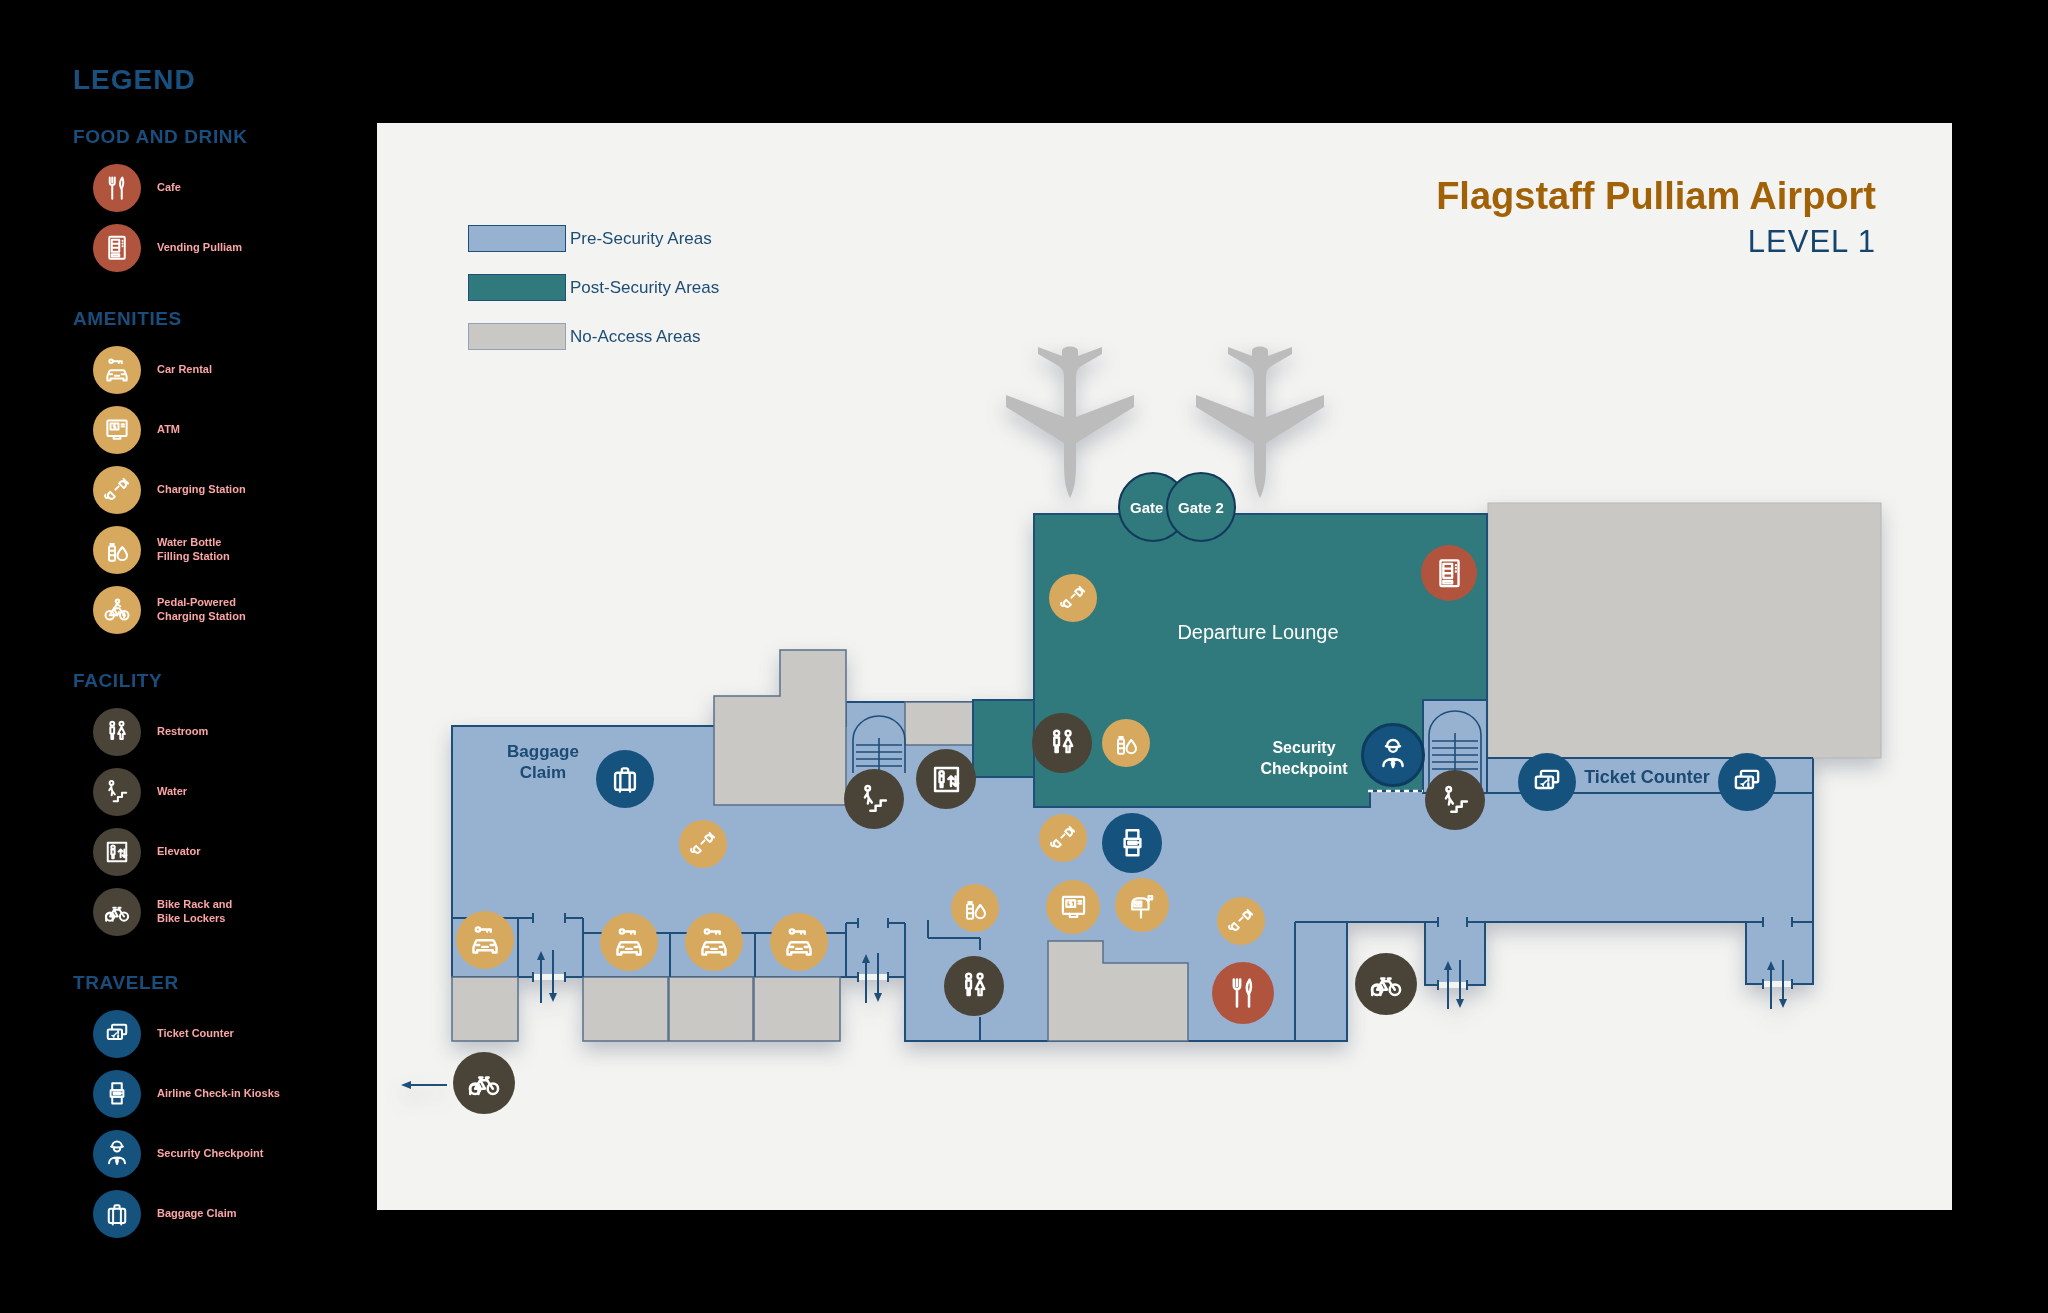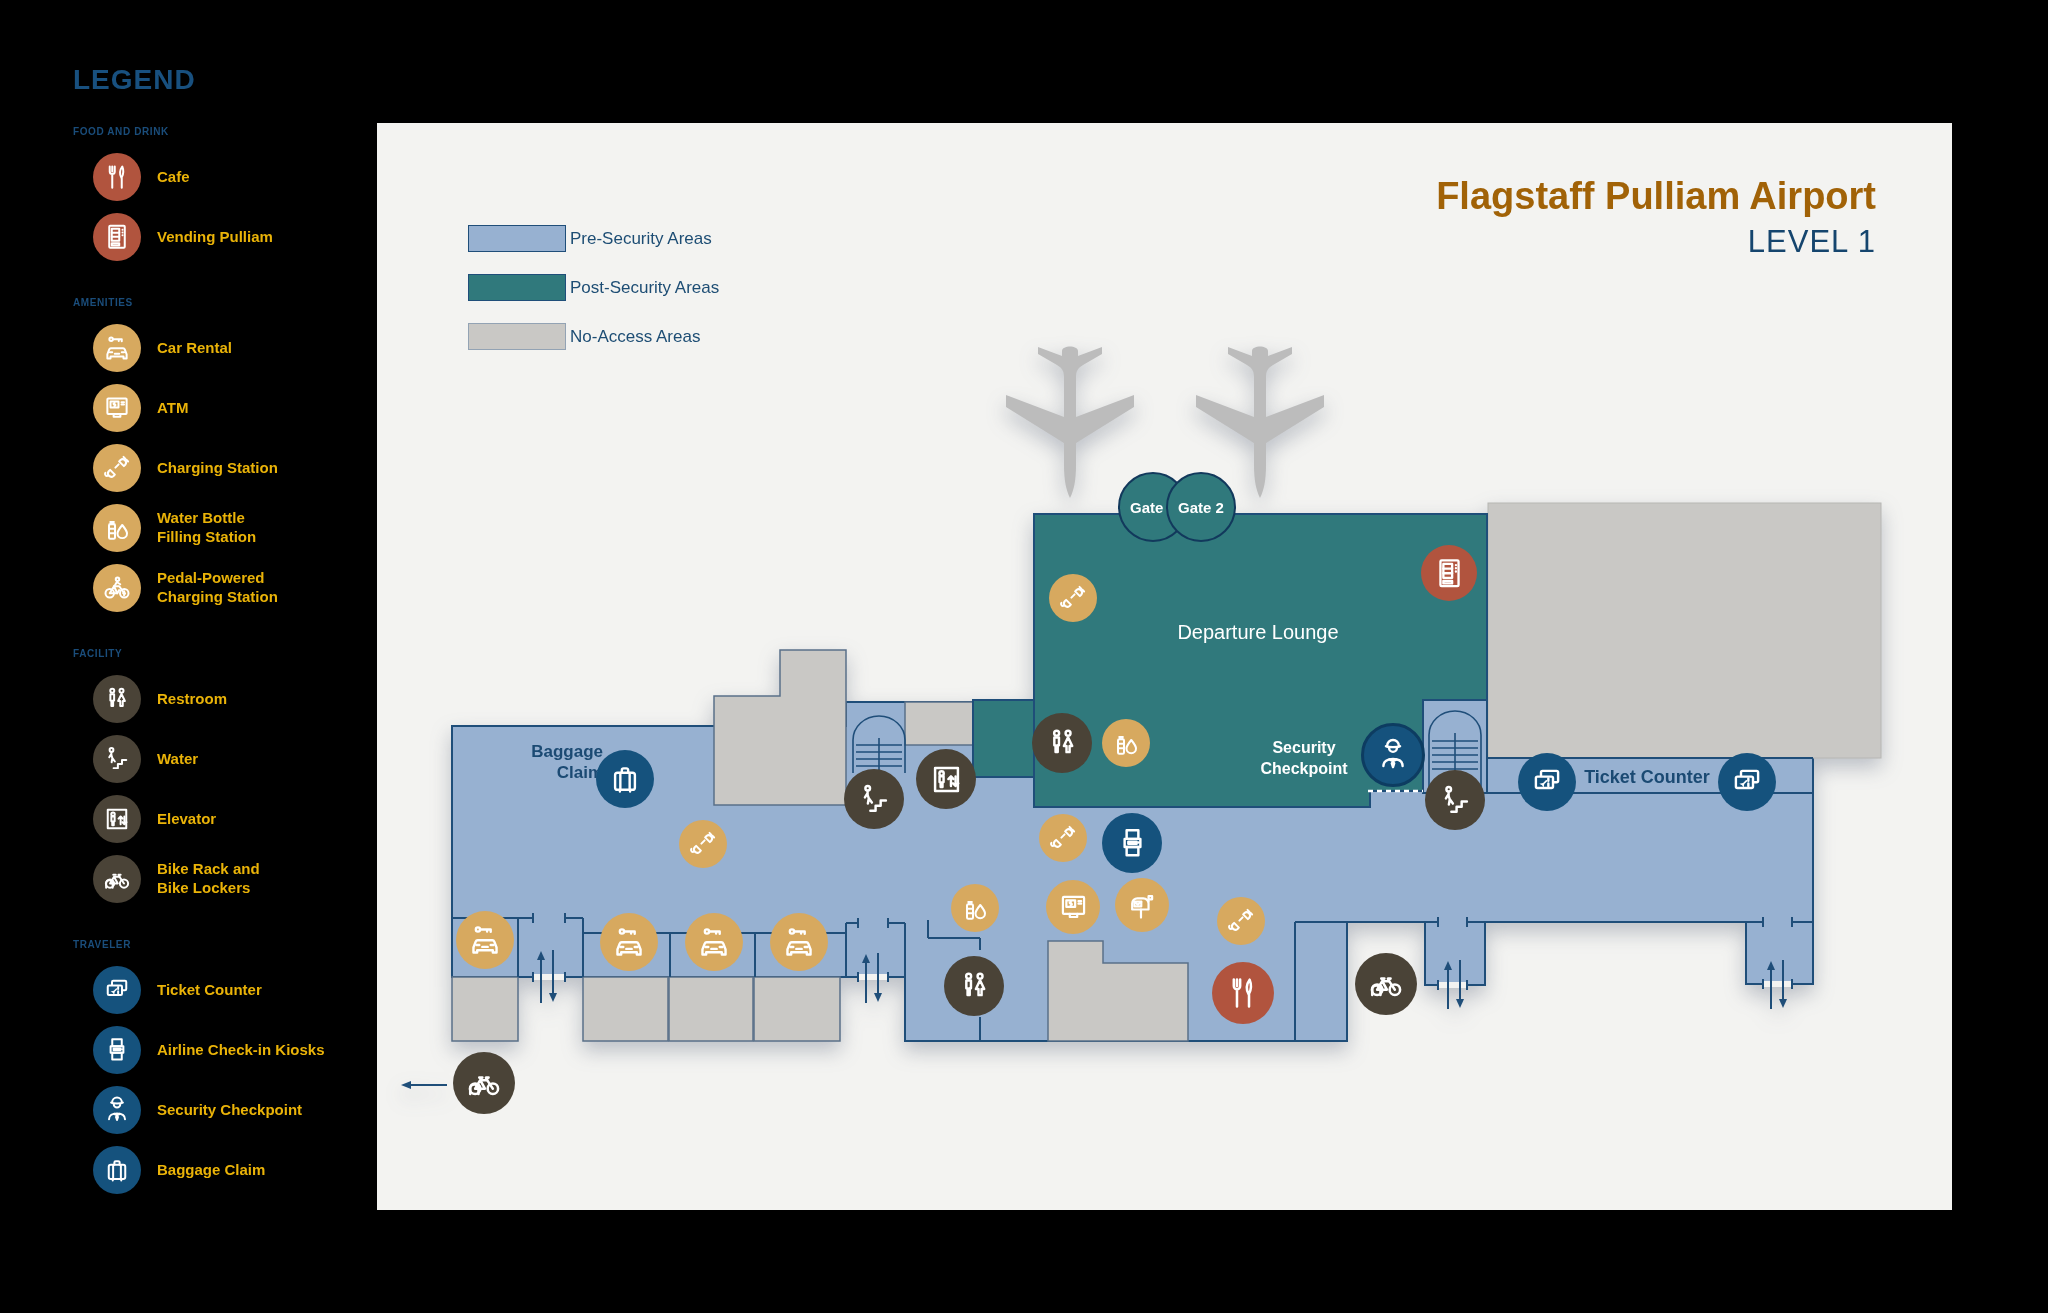--- a/index.html
+++ b/index.html
@@ -7,36 +7,36 @@
     width:2048px;height:1313px;position:relative;overflow:hidden;
     background:#000000;
     font-family:"Liberation Sans", sans-serif;
     -webkit-font-smoothing:antialiased;
   }
   
   .sidebar{position:absolute;left:0;top:0;width:377px;height:1313px;background:#000;}
   .sidebar-inner{padding:64px 0 0 73px;}
   .legend-title{color:#18507f;font-size:28px;font-weight:700;letter-spacing:1px;}
   .legend-section{margin-top:30px;}
-  .legend-header{color:#1a4d7b;font-size:10px;font-weight:700;letter-spacing:.6px;margin-bottom:10px;}
+  .legend-header{color:#1a4d7b;font-size:19px;font-weight:700;letter-spacing:.6px;margin-bottom:10px;}
   .legend-row{display:flex;align-items:center;gap:16px;height:60px;margin-left:20px;}
   .legend-circle{width:48px;height:48px;border-radius:50%;flex:0 0 auto;display:flex;align-items:center;justify-content:center;}
-  .legend-label{color:#eab308;font-size:15px;font-weight:600;line-height:1.25;white-space:pre-line;width:190px;}
+  .legend-label{color:#fca5a5;font-size:11px;font-weight:600;line-height:1.25;white-space:pre-line;width:190px;}
   
   .panel{position:absolute;left:377px;top:123px;width:1575px;height:1087px;background:#f3f3f1;}
   .floorplan{position:absolute;inset:0;z-index:1;filter:drop-shadow(0 9px 10px rgba(70,85,110,.32));}
   .map-title-block{position:absolute;top:52px;right:76px;text-align:right;z-index:2;}
   .map-title{color:#a16207;font-size:38px;font-weight:700;}
   .map-subtitle{color:#15456e;font-size:31px;font-weight:400;letter-spacing:1px;margin-top:6px;}
   .area-legend{position:absolute;left:91px;top:102px;z-index:2;}
   .area-row{display:flex;align-items:center;gap:4px;margin-bottom:22px;height:27px;}
   .area-swatch{width:98px;height:27px;box-sizing:border-box;}
   .area-label{color:#1d4d74;font-size:17px;font-weight:500;}
   .map-label{position:absolute;z-index:2;color:#1b4a73;}
-  .lbl-baggage{left:106px;top:618px;width:120px;text-align:right;font-size:17px;font-weight:600;line-height:1.25;white-space:pre-line;}
+  .lbl-baggage{left:106px;top:618px;width:120px;text-align:center;font-size:17px;font-weight:600;line-height:1.25;white-space:pre-line;}
   .lbl-departure{left:756px;top:498px;width:250px;text-align:center;font-size:20px;font-weight:500;color:#fff;}
   .lbl-security{left:862px;top:615px;width:130px;text-align:center;font-size:16px;font-weight:700;color:#fff;line-height:1.3;white-space:pre-line;}
   .lbl-ticket{left:1192px;top:644px;width:156px;text-align:center;font-size:18px;font-weight:700;}
   .gate{position:absolute;width:70px;height:70px;border-radius:50%;background:#30797c;border:2px solid #12395c;box-sizing:border-box;
         display:flex;align-items:center;justify-content:center;color:#fff;font-size:15px;font-weight:700;z-index:4;}
   .mk{position:absolute;border-radius:50%;transform:translate(-50%,-50%);display:flex;align-items:center;justify-content:center;z-index:3;}
   .mk.ring{border:3px solid #0d3c61;box-sizing:content-box;}
   .iconsvg *{stroke:#ffffff;stroke-width:1.6;fill:none;stroke-linecap:round;stroke-linejoin:round;}
   .hidden-defs{position:absolute;width:0;height:0;overflow:hidden;}
 </style>

